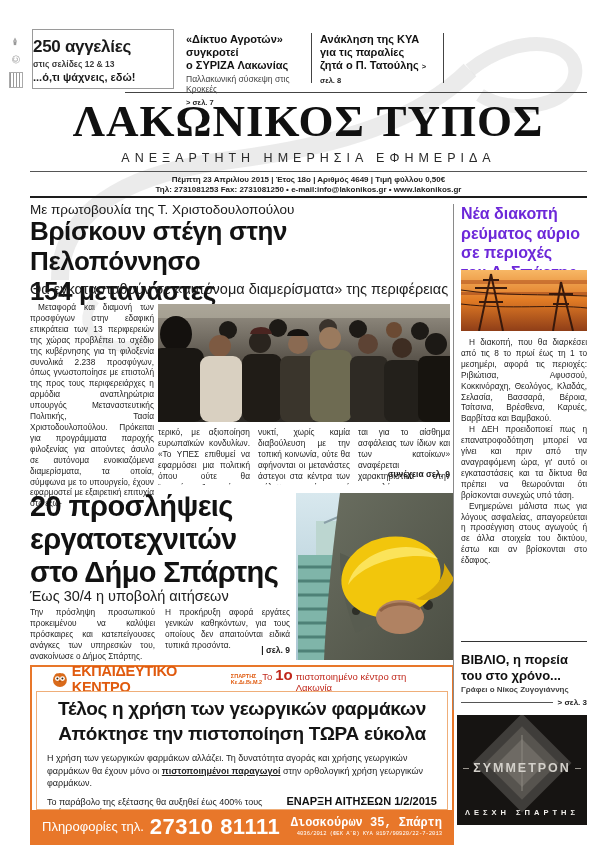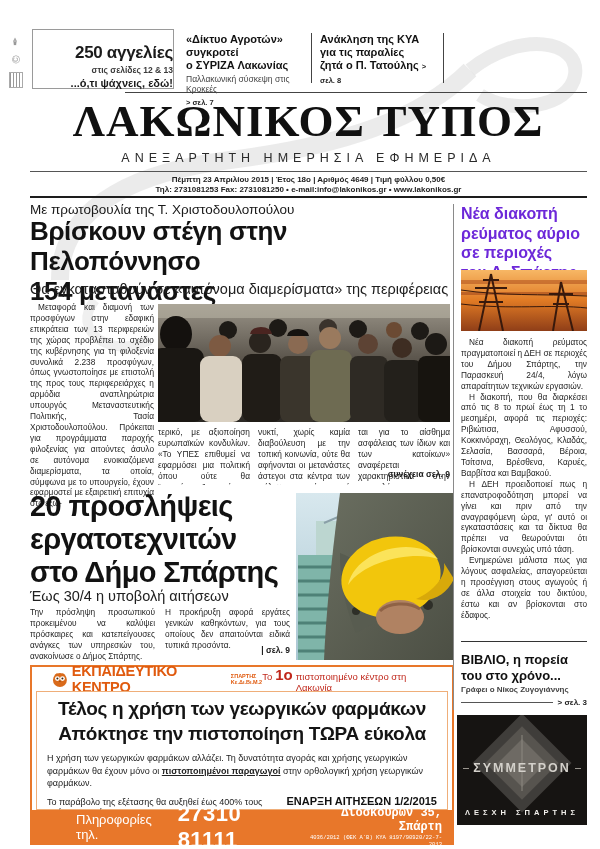--- a/index.html
+++ b/index.html
@@ -7,21 +7,21 @@
         font-family:"Liberation Sans","DejaVu Sans",sans-serif;color:#1a1a1a;}
   .abs{position:absolute;}
   .pre{white-space:pre-line;}
   .watermark{z-index:0;}
   .z1{z-index:1;}
 
   
   .stamps{left:5px;top:36px;width:22px;display:flex;flex-direction:column;gap:7px;align-items:center;color:#999;}
   .stamp{transform:rotate(-90deg);font-size:11px;line-height:11px;}
   .barcode{width:12px;height:14px;background:repeating-linear-gradient(90deg,#999 0 1px,#fff 1px 3px);border:1px solid #aaa;}
-  .classifieds{left:32px;top:29px;width:142px;height:60px;border:1px solid #9a9a9a;background:#fff;text-align:right;box-sizing:border-box;padding-top:13px;}
+  .classifieds{left:32px;top:29px;width:142px;height:60px;border:1px solid #9a9a9a;background:#fff;text-align:left;box-sizing:border-box;padding-top:7px;}
   .cl-title{font-size:17px;font-weight:bold;letter-spacing:-0.3px;}
   .cl-l2{font-size:8.5px;font-weight:bold;color:#3a3a3a;margin-top:2px;}
   .cl-l3{font-size:11px;font-weight:bold;margin-top:2px;}
   .teaser{top:33px;font-size:11px;line-height:13px;}
   .teaser .t-title{font-weight:bold;color:#111;}
   .teaser .t-sub{font-size:8.5px;color:#444;margin-top:2px;line-height:10px;}
   .teaser .t-page{font-size:7.5px;font-weight:bold;color:#222;margin-top:2px;}
   .vdiv{top:33px;width:1px;height:50px;background:#444;}
   .rule{background:#444;height:1px;}
 
@@ -82,21 +82,21 @@
   .ad-tagline{margin-left:auto;color:#c0281c;font-size:9.5px;display:flex;align-items:baseline;gap:3px;}
   .ad-tagline .num{font-size:15px;font-weight:bold;}
   .ad-inner{position:absolute;left:4px;top:24px;width:412px;height:119px;border:1px solid #efae79;box-sizing:border-box;padding:3px 10px;}
   .ad-h1,.ad-h2{text-align:center;font-size:19px;font-weight:bold;color:#141414;letter-spacing:-0.3px;margin:3px 0 0 0;}
   .ad-body{font-size:9px;line-height:12.5px;color:#222;margin-top:7px;}
   .ad-body .u{font-weight:bold;text-decoration:underline;}
   .ad-noterow{display:flex;align-items:baseline;margin-top:5px;gap:6px;}
   .ad-note{font-size:9px;color:#222;}
   .ad-cta{font-size:11px;font-weight:bold;color:#111;white-space:nowrap;}
   .ad-bar{position:absolute;left:0;bottom:0;width:100%;height:33px;background:#e8772a;color:#fff;display:flex;align-items:center;padding:0 10px;box-sizing:border-box;}
-  .ad-phone-label{font-size:13px;margin-left:34px;}
+  .ad-phone-label{font-size:13px;}
   .ad-phone{font-size:22px;font-weight:bold;margin-left:6px;letter-spacing:0.5px;}
   .ad-right{margin-left:auto;text-align:right;font-family:Liberation Mono, monospace;}
   .ad-address{font-size:12px;font-weight:bold;}
   .ad-legal{font-size:5.5px;}
 </style>
 </head>
 <body>
 <div id="page">
 
 <svg class="abs watermark" left="0" style="left:0;top:0;" width="600" height="420" viewBox="0 0 600 420">
@@ -305,21 +305,20 @@
     <path d="M92,61 L100,12 M112,61 L100,12"></path>
     <path d="M88,24 L112,24 M92,34 L108,34"></path>
   </g>
   <g stroke="#38190c" stroke-width="1">
     <path d="M0,20 C40,26 80,24 126,26" fill="none"></path>
     <path d="M0,34 C50,40 90,34 126,38" fill="none"></path>
   </g>
 </svg>
 
 <div class="abs sb-body body-sm z1">
-  <p class="first">Νέα διακοπή ρεύματος πραγματοποιεί η ΔΕΗ σε περιοχές του Δήμου Σπάρτης, την Παρασκευή 24/4, λόγω απαραίτητων τεχνικών εργασιών.</p>
   <p>Η διακοπή, που θα διαρκέσει από τις 8 το πρωί έως τη 1 το μεσημέρι, αφορά τις περιοχές: Ριβιώτισα, Αφυσσού, Κοκκινόραχη, Θεολόγος, Κλαδάς, Σελασία, Βασσαρά, Βέροια, Τσίτσινα, Βρέσθενα, Καρυές, Βαρβίτσα και Βαμβακού.</p>
   <p>Η ΔΕΗ προειδοποιεί πως η επανατροφοδότηση μπορεί να γίνει και πριν από την αναγραφόμενη ώρα, γι' αυτό οι εγκαταστάσεις και τα δίκτυα θα πρέπει να θεωρούνται ότι βρίσκονται συνεχώς υπό τάση.</p>
   <p>Ενημερώνει μάλιστα πως για λόγους ασφαλείας, απαγορεύεται η προσέγγιση στους αγωγούς ή σε άλλα στοιχεία του δικτύου, έστω και αν βρίσκονται στο έδαφος.</p>
 </div>
 
 <div class="abs sb-rule z1"></div>
 <div class="abs book-title pre z1">ΒΙΒΛΙΟ, η πορεία
 του στο χρόνο...</div>
 <div class="abs book-byline z1">Γράφει ο Νίκος Ζυγογιάννης</div>
 <div class="abs book-pageline z1">

